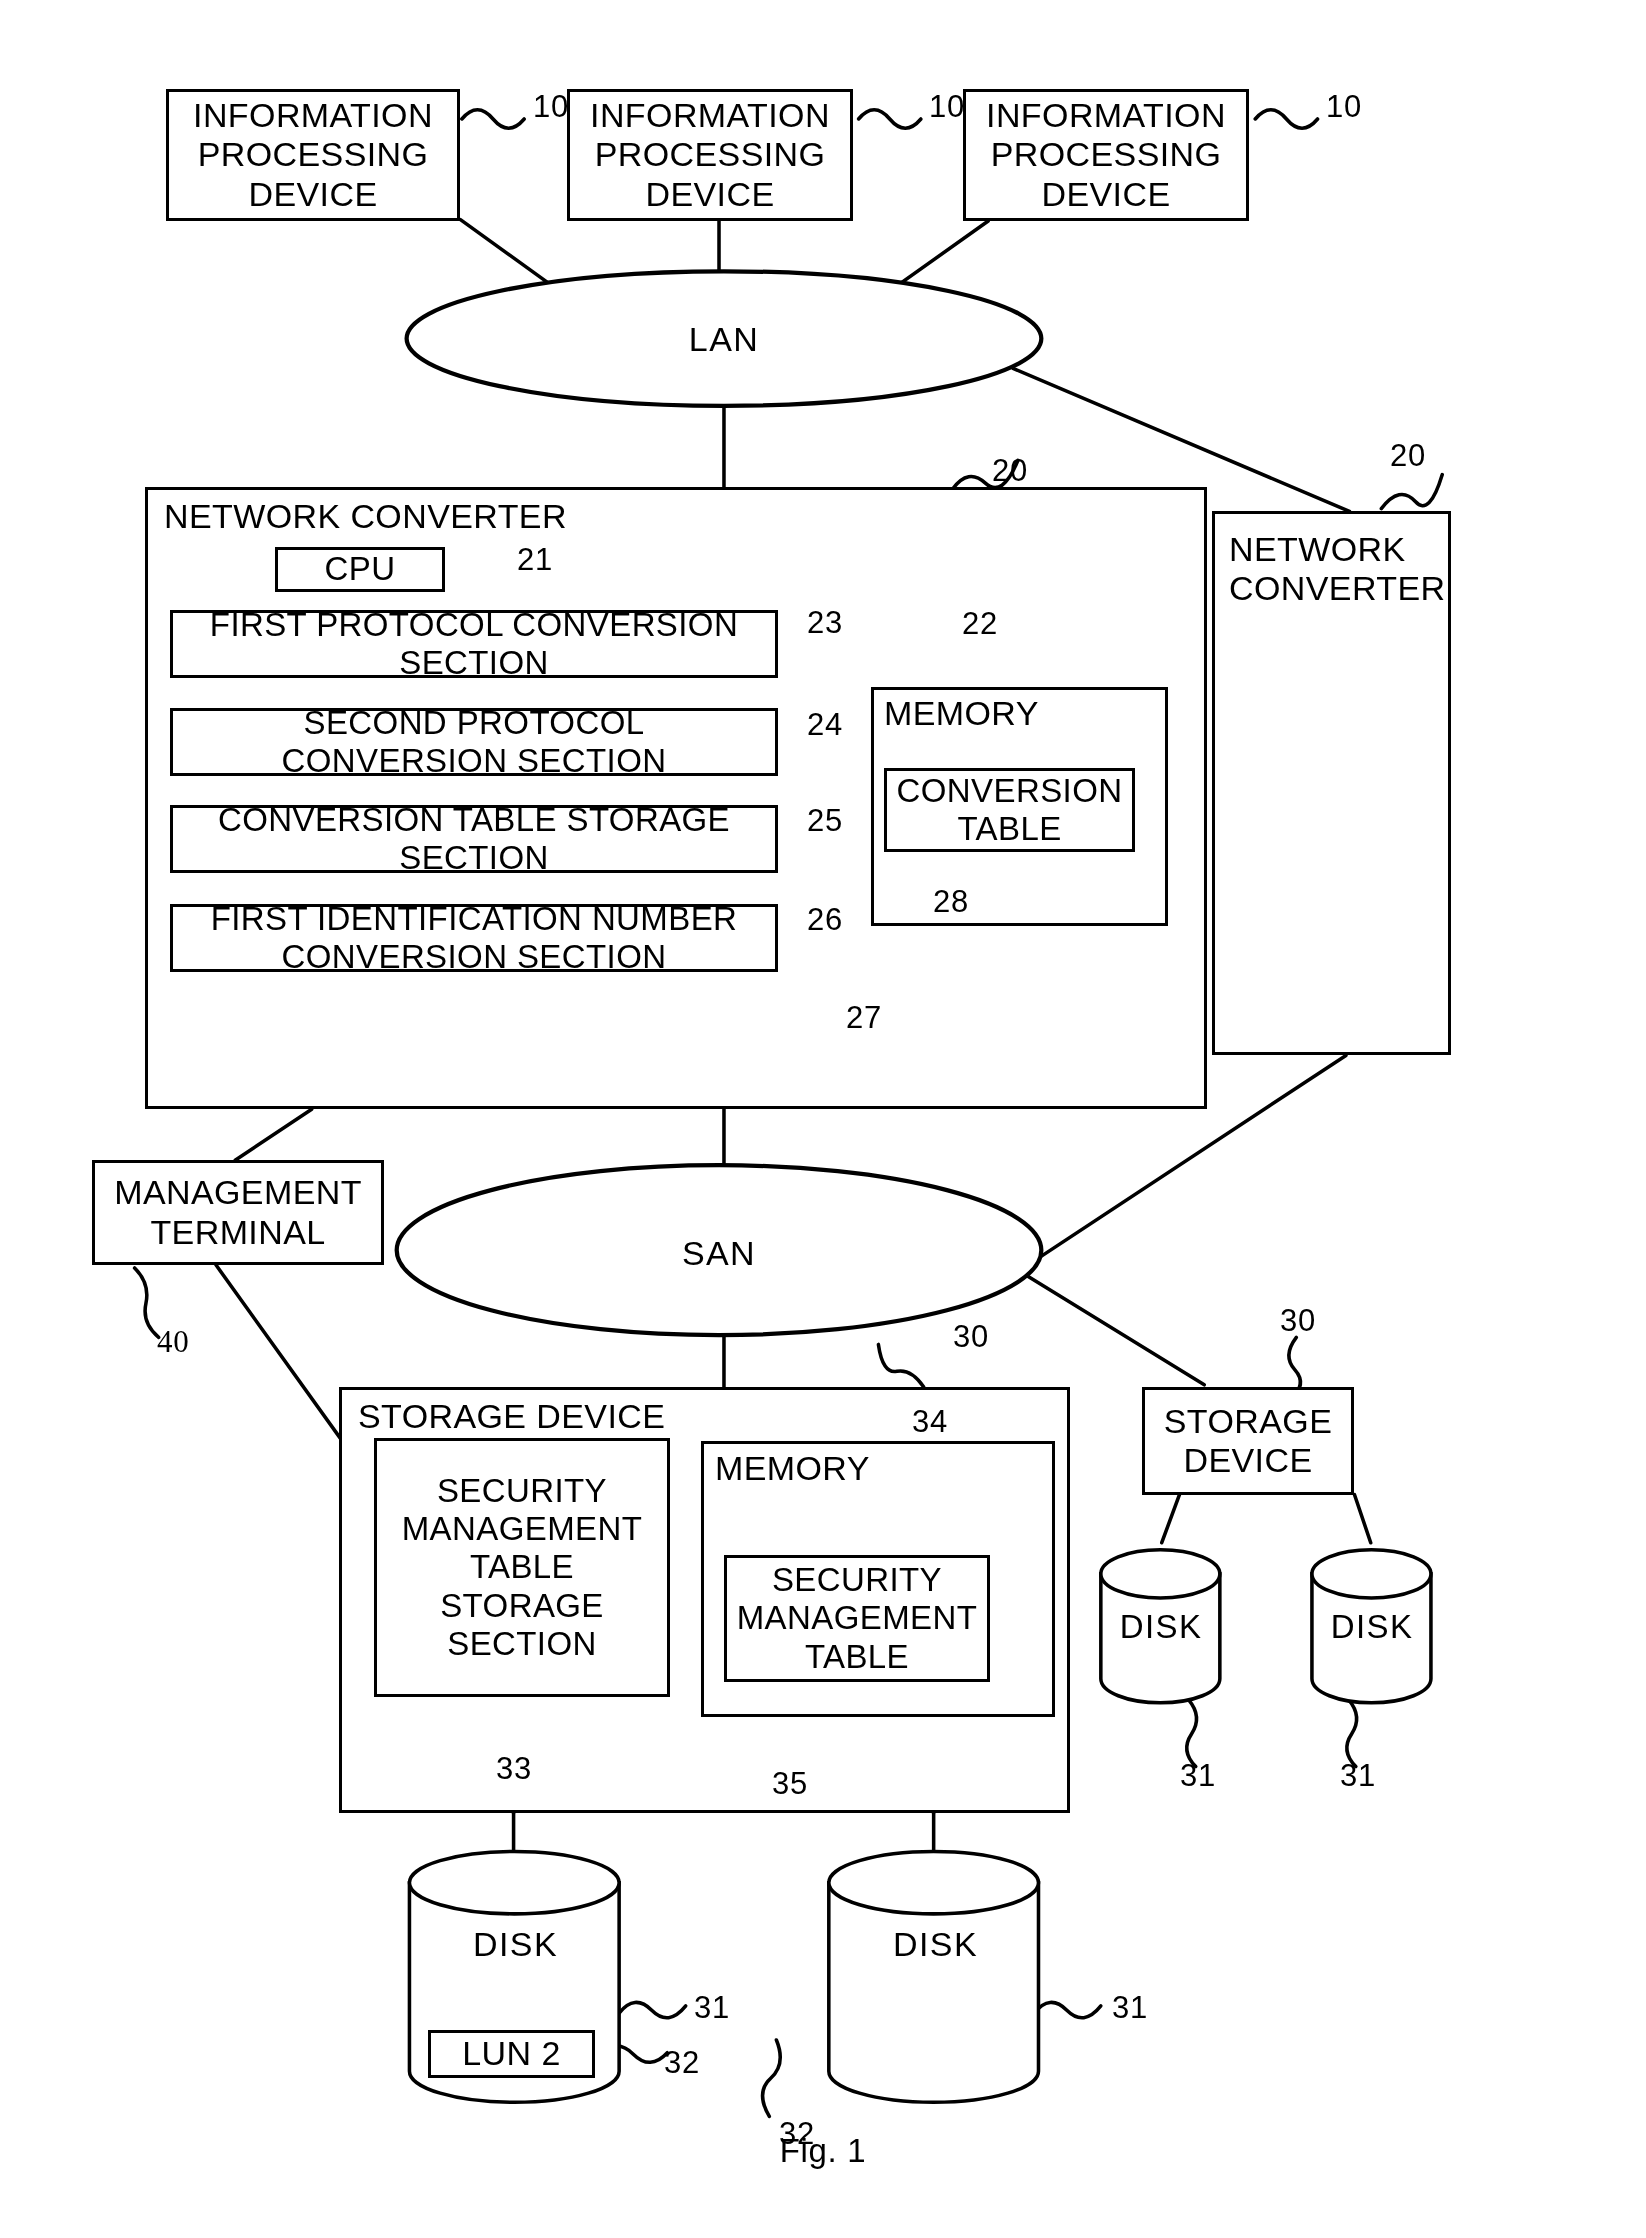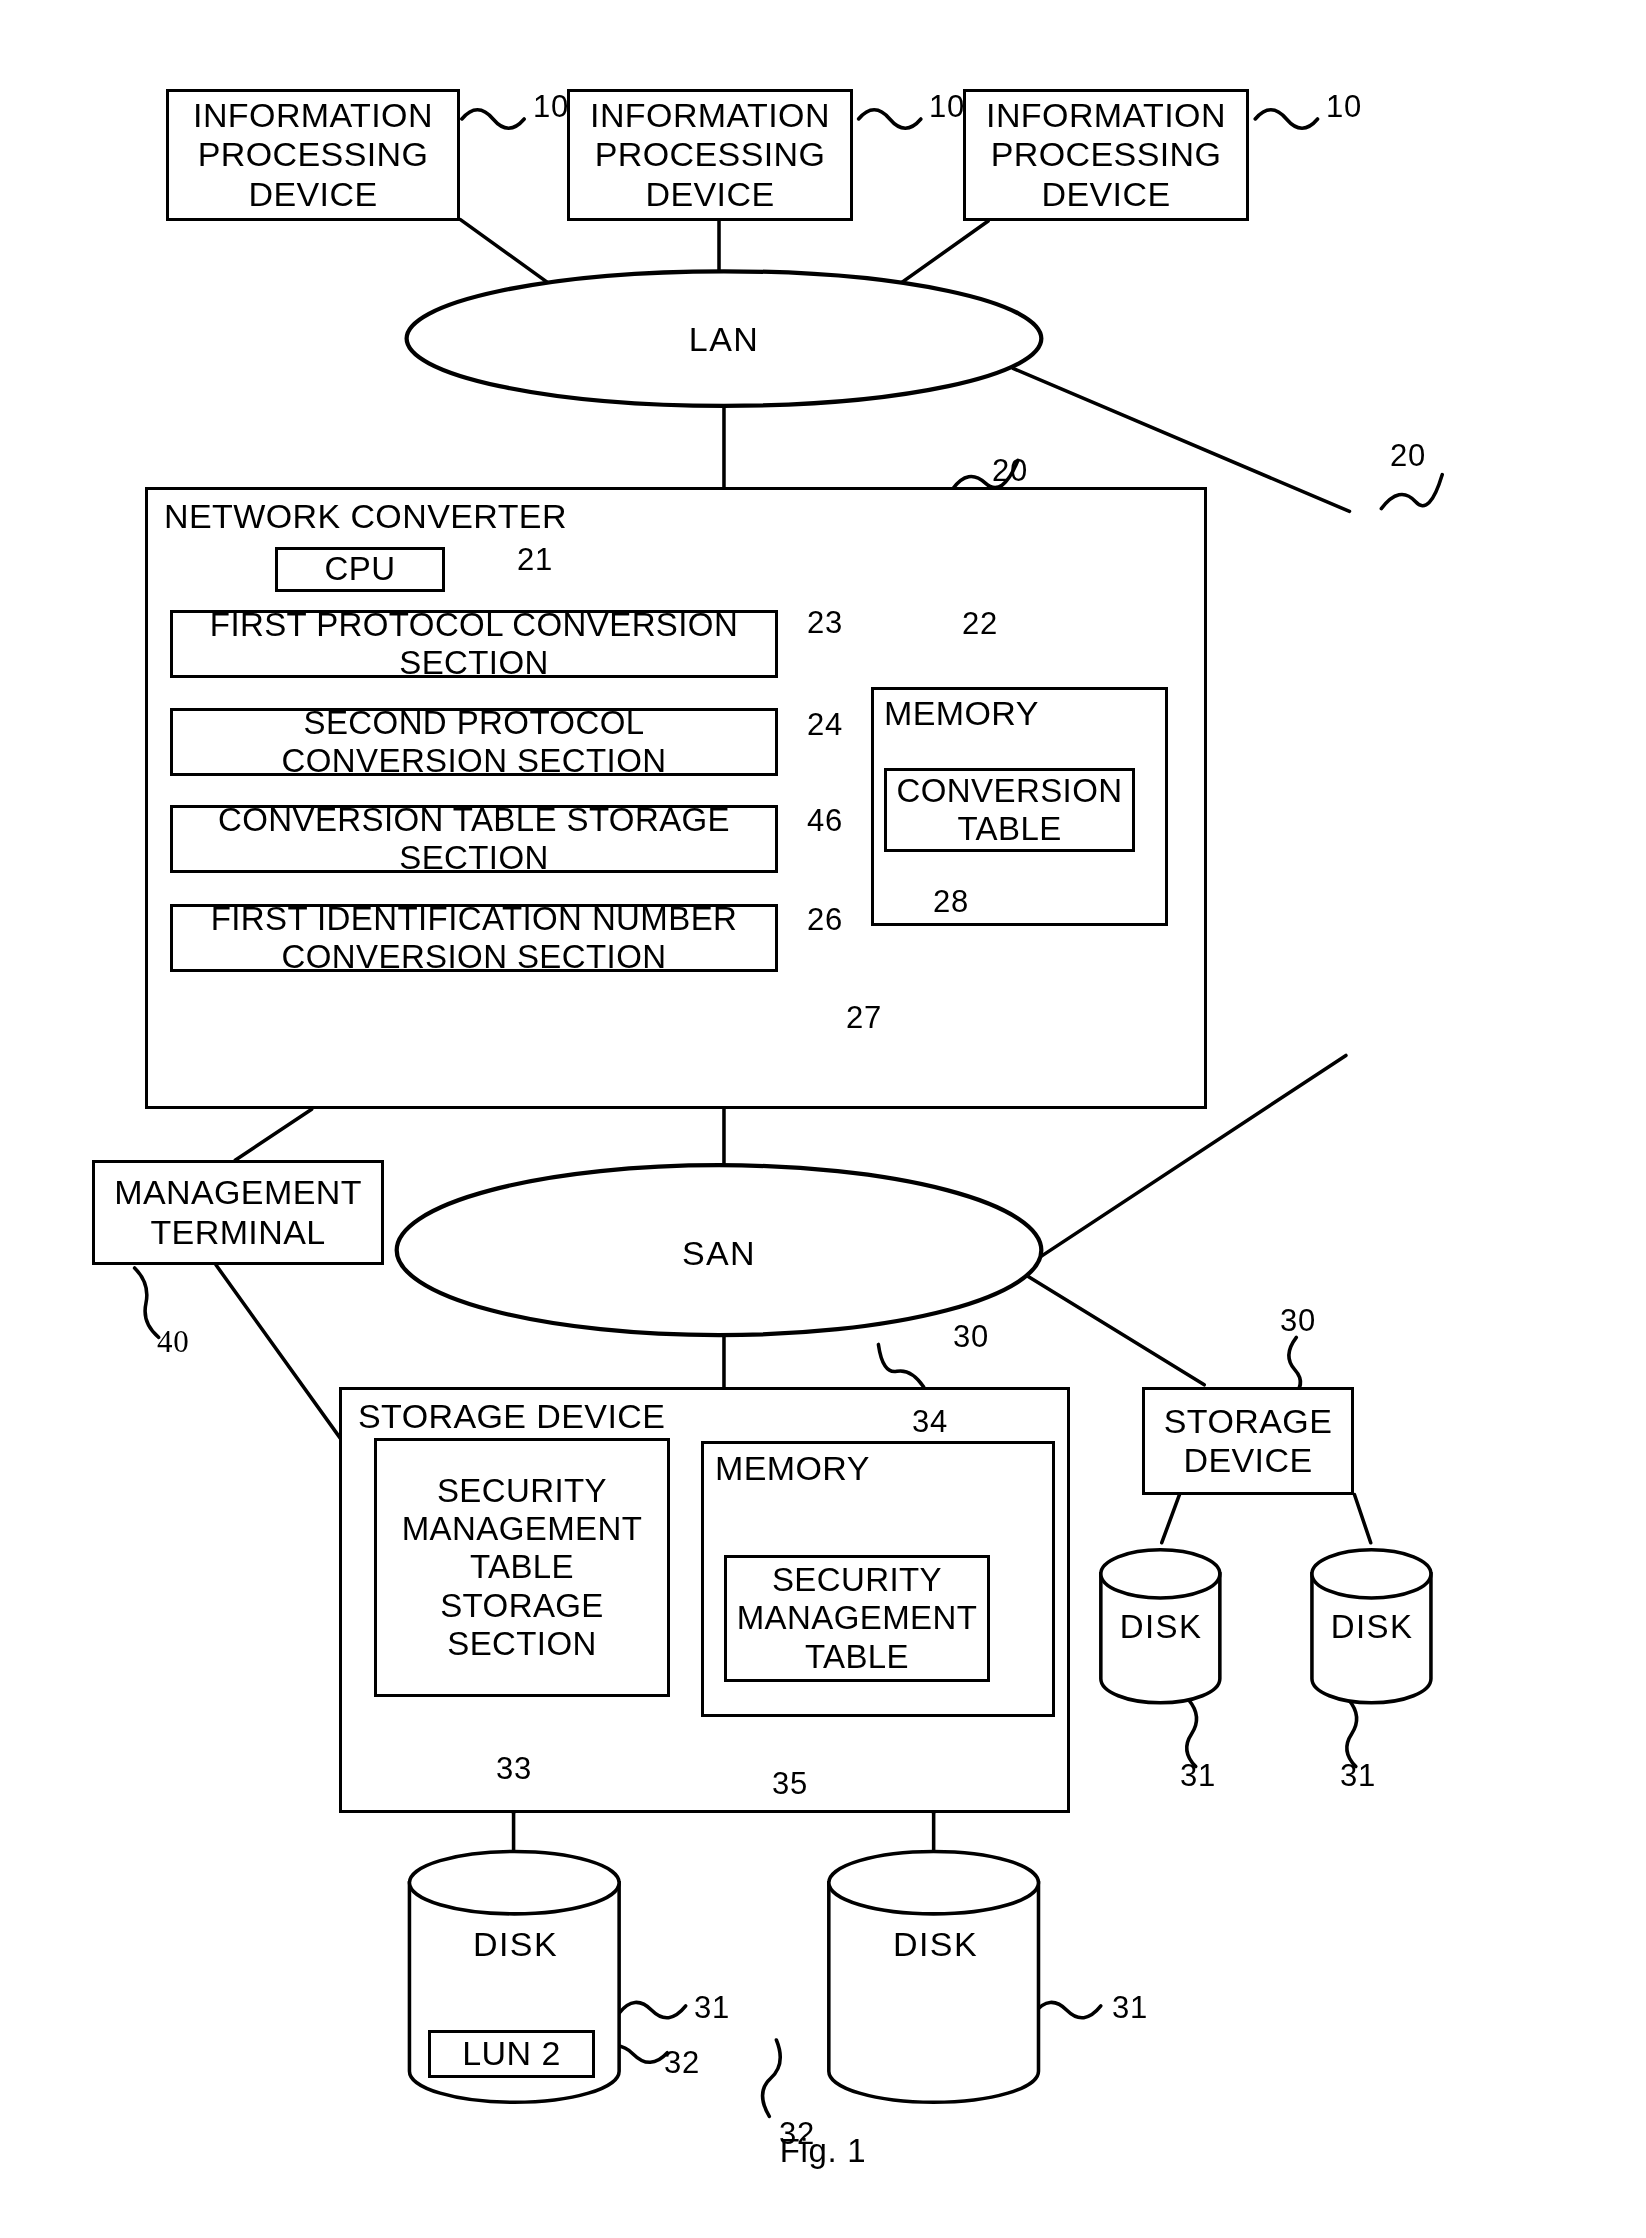--- a/index.html
+++ b/index.html
@@ -232,40 +232,44 @@
   <div class="box t46" style="left:170px; top:708px; width:608px; height:68px;">
     <span style="white-space:pre-line">SECOND PROTOCOL
 CONVERSION SECTION</span>
   </div>
   <div class="refnum" style="left:807px; top:707px;">24</div>
 
   <div class="box t46" style="left:170px; top:805px; width:608px; height:68px;">
     <span style="white-space:pre-line">CONVERSION TABLE STORAGE
 SECTION</span>
   </div>
-  <div class="refnum" style="left:807px; top:803px;">46</div>
+  <div class="refnum" style="left:807px; top:803px;">25</div>
 
   <div class="box t46" style="left:170px; top:904px; width:608px; height:68px;">
     <span style="white-space:pre-line">FIRST IDENTIFICATION NUMBER
 CONVERSION SECTION</span>
   </div>
   <div class="refnum" style="left:807px; top:902px;">26</div>
 
   <div class="refnum" style="left:807px; top:1000px;margin-left:39px;">27</div>
 
   <div class="box tl" style="left:871px; top:687px; width:297px; height:239px;"></div>
   <div class="label t48" style="left:884px; top:694px;">MEMORY</div>
   <div class="refnum" style="left:962px; top:606px;">22</div>
 
   <div class="box t46" style="left:884px; top:768px; width:251px; height:84px;">
     <span style="white-space:pre-line">CONVERSION
 TABLE</span>
   </div>
   <div class="refnum" style="left:933px; top:884px;">28</div>
 
+  <div class="box tl" style="left:1212px; top:511px; width:239px; height:544px;">
+    <span class="t48" style="white-space:pre-line; padding:15.6px 0 0 14px; display:block; text-align:left;">NETWORK
+CONVERTER</span>
+  </div>
   <div class="refnum" style="left:1390px; top:438px;">20</div>
 
   <div class="box t48" style="left:92px; top:1160px; width:292px; height:105px;">
     <span style="white-space:pre-line">MANAGEMENT
 TERMINAL</span>
   </div>
   <div class="refnum" style="left:157px; top:1324px;font-family:Liberation Serif, serif;">40</div>
 
   <div class="ell-label t48" style="left:648px; top:1234px; width:142px;">SAN</div>
 

